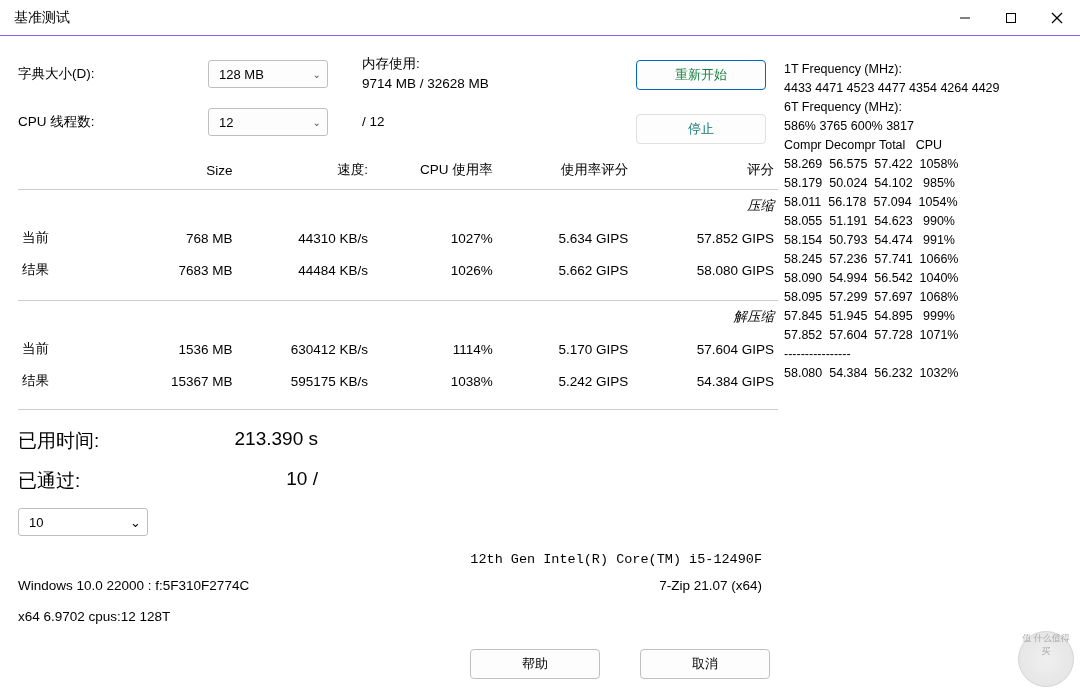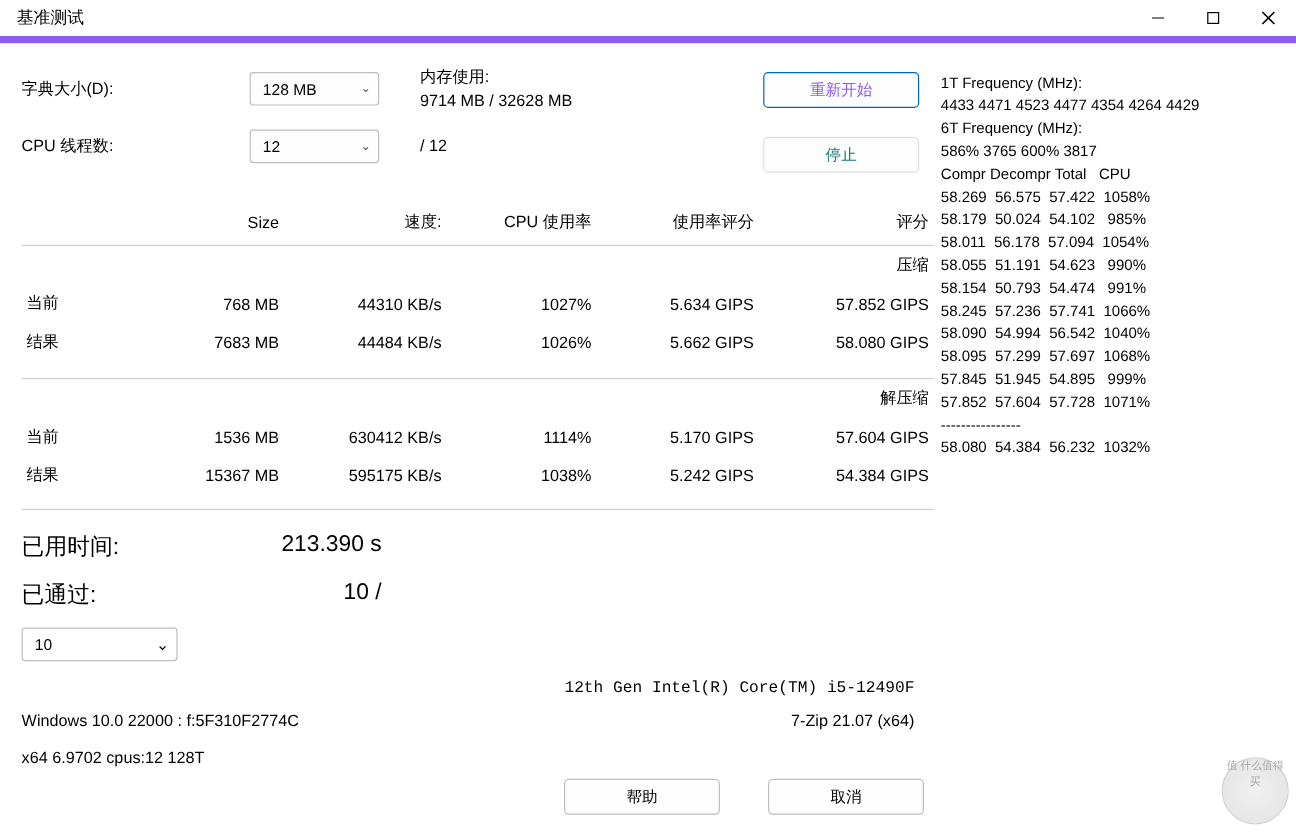--- a/index.html
+++ b/index.html
@@ -11,21 +11,21 @@
     width: 1080px;
     height: 693px;
     overflow: hidden;
     position: relative;
   }
   .titlebar {
     height: 36px;
     display: flex;
     align-items: center;
     justify-content: space-between;
-    border-bottom: 6px solid #8b5cf6;
+    border-bottom: 1px solid #8b5cf6;
     padding-left: 14px;
   }
   .titlebar .title { font-size: 14px; }
   .win-controls { display: flex; }
   .win-btn {
     width: 46px; height: 36px;
     display: flex; align-items: center; justify-content: center;
     font-size: 14px;
   }
   .win-btn svg { width: 12px; height: 12px; }
@@ -47,21 +47,21 @@
     padding-top: 6px;
     font-family: "Segoe UI", Arial, sans-serif;
   }
   .controls-row {
     display: flex;
     align-items: center;
     margin-bottom: 14px;
   }
   .lbl { width: 190px; font-size: 13.5px; }
   .combo {
-    width: 108px; height: 28px;
+    width: 120px; height: 28px;
     border: 1px solid #bfbfbf;
     border-radius: 3px;
     background: #fdfdfd;
     display: flex; align-items: center;
     padding: 0 6px 0 10px;
     justify-content: space-between;
     font-size: 13px;
   }
   .combo .chev { font-size: 10px; color: #555; }
   .mem {
@@ -73,46 +73,47 @@
     border: 1px solid #bfbfbf;
     border-radius: 4px;
     background: #fdfdfd;
     height: 30px;
     display: inline-flex;
     align-items: center;
     justify-content: center;
     font-size: 13px;
     padding: 0 16px;
   }
-  .btn.primary { border-color: #0067c0; color: #8b5cf6; width: 130px; }
+  .btn.primary { border-color: #0067c0; color: #15803d; width: 130px; }
   .btn.stop { color: #0f766e; width: 130px; border-color: #e0e0e0; }
   .btn.foot { width: 130px; }
   .topright-btns {
     position: absolute;
     left: 636px;
   }
   .restart-row { top: 60px; }
   .stop-row { top: 114px; }
   .tbl {
     width: 100%;
     border-collapse: collapse;
-    margin-top: 19px;
+    margin-top: 4px;
   }
   .tbl th, .tbl td {
     text-align: right;
     padding: 7px 4px;
     font-weight: normal;
     font-size: 13.5px;
   }
   .tbl th { padding-bottom: 10px; }
   .section-label {
     text-align: left;
     padding-top: 14px;
     padding-bottom: 4px;
     font-size: 14px;
+    font-style: italic;
   }
   .section-label-border { border-top: 1px solid #cdcdcd; }
   .row-label { text-align: left !important; padding-left: 14px; }
   .hr { border-top: 1px solid #cdcdcd; margin: 12px 0 14px 0; }
   .bottom-block { display: flex; gap: 32px; margin-top: 4px; }
   .elapsed-block { width: 300px; }
   .elapsed-block .erow { display: flex; justify-content: space-between; margin-bottom: 14px; font-size:19px;}
   .score-box {
     border: 1px solid #cdcdcd;
     flex: 1;

